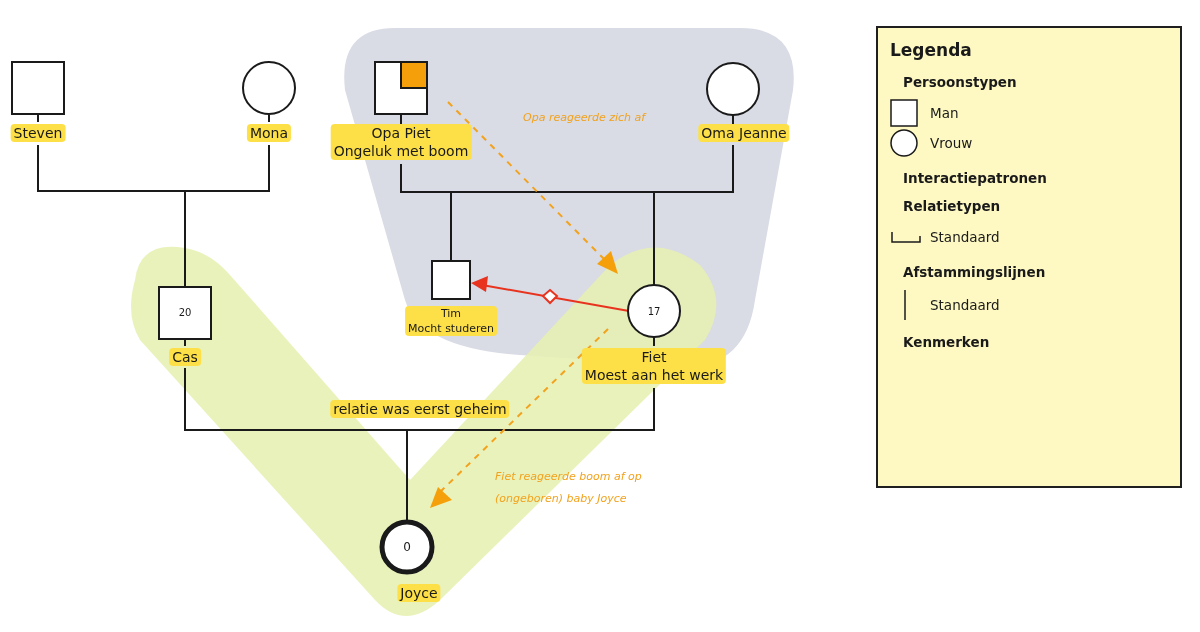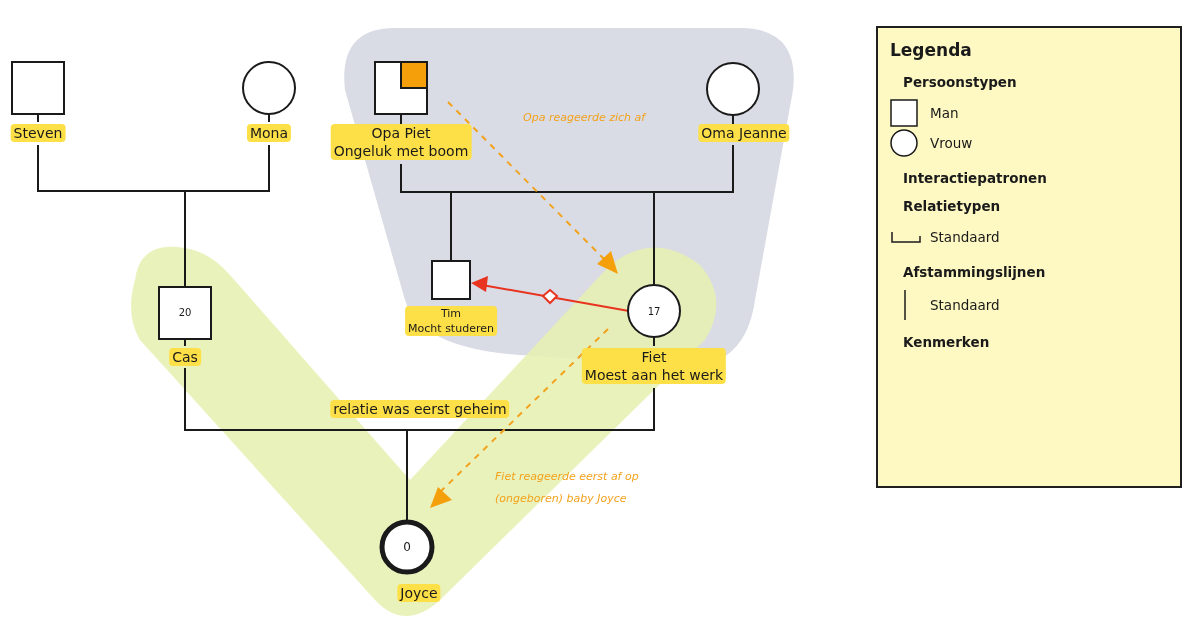--- a/index.html
+++ b/index.html
@@ -91,21 +91,21 @@
   <div>Moest aan het werk</div>
 </div>
 <span class="lbl" style="left:419px;top:584px;">Joyce</span>
 
 <span class="lbl" style="left:420px;top:400px;">relatie was eerst geheim</span>
 
 <div class="note" style="left:523px;top:107px;">
   <div>Opa reageerde zich af</div>
 </div>
 <div class="note" style="left:495px;top:466px;">
-  <div>Fiet reageerde eerst af op</div>
+  <div>Fiet reageerde boom af op</div>
   <div>(ongeboren) baby Joyce</div>
 </div>
 
 <div class="legend">
   <h1>Legenda</h1>
 
   <div class="leg-sec">
     <h2>Persoonstypen</h2>
     <div class="leg-row">
       <span class="leg-sym">

